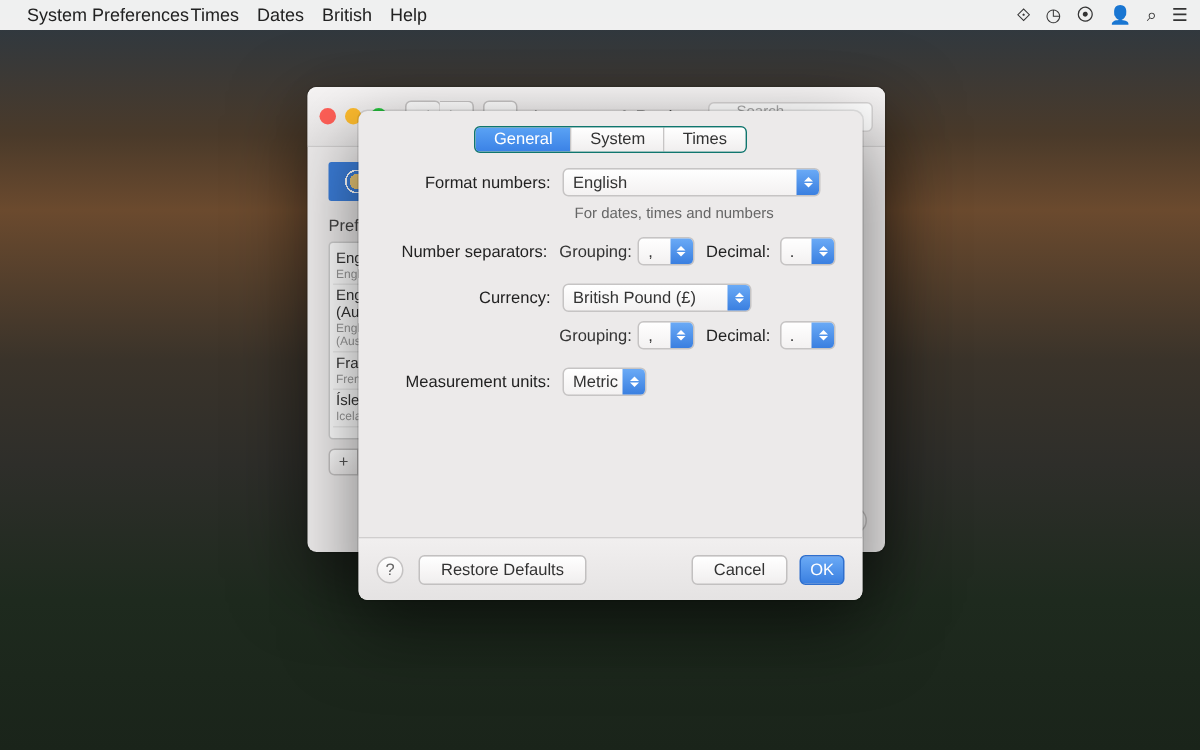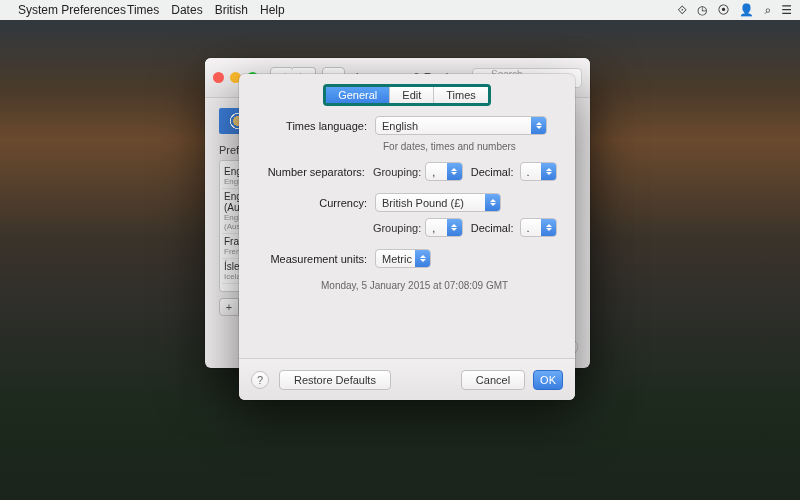--- a/index.html
+++ b/index.html
@@ -30,21 +30,21 @@
 .langlist .item{padding:2px 2px;border-bottom:1px solid #eee}
 .langlist .sub{font-size:8px;color:#999;display:block}
 .addrow{margin-top:6px;display:flex}
 .sq{width:20px;height:18px;border:1px solid #c4c2c2;background:linear-gradient(#fff,#efeded);display:flex;align-items:center;justify-content:center;font-size:11px;color:#555}
 .sq.l{border-radius:4px 0 0 4px}
 .sq.r{border-radius:0 4px 4px 0;border-left:none}
 .help{width:18px;height:18px;border:1px solid #c4c2c2;border-radius:50%;background:linear-gradient(#fff,#efeded);display:flex;align-items:center;justify-content:center;font-size:11px;color:#666;position:absolute}
 .back .help{right:12px;bottom:12px}
 .win.front{top:74px;left:239px;width:336px;height:326px;z-index:20}
 .front .tabsrow{display:flex;justify-content:center;padding:10px 0 8px}
-.tabs{display:flex;border:3px solid #0f766e;border-radius:4px;overflow:hidden;font-size:11px}
+.tabs{display:flex;border:1px solid #0f766e;border-radius:4px;overflow:hidden;font-size:11px}
 .tabs .tab{padding:2px 12px;background:linear-gradient(#fff,#f0eeee);border-right:1px solid #c7c5c5;color:#333}
 .tabs .tab:last-child{border-right:none}
 .tabs .tab.active{background:linear-gradient(#5aa2f4,#3b82e6);color:#fff}
 .front .content{padding:2px 18px 10px;font-size:11px;color:#333}
 .row{display:flex;align-items:center;margin-bottom:6px}
 .lab{width:118px;text-align:right;padding-right:8px;color:#222}
 .sel{height:19px;border:1px solid #c6c4c4;border-radius:4px;background:linear-gradient(#fff,#f3f1f1);display:flex;align-items:center;padding:0 4px 0 6px;position:relative;font-size:11px}
 .sel.lg{width:172px}
 .sel.md{width:120px}
 .sel.sm{width:38px}
@@ -108,27 +108,27 @@
       <div class="sq r">−</div>
     </div>
   </div>
   <div class="help">?</div>
 </div>
 
 <div class="win front">
   <div class="tabsrow">
     <div class="tabs">
       <div class="tab active">General</div>
-      <div class="tab">Edit</div>
+      <div class="tab">System</div>
       <div class="tab">Times</div>
     </div>
   </div>
   <div class="content">
     <div class="row">
-      <div class="lab">Times language:</div>
+      <div class="lab">Format numbers:</div>
       <div class="sel lg">
           <span>English</span>
           <span class="cap"></span>
         </div>
     </div>
     <div class="hint">For dates, times and numbers</div>
 
     <div class="row">
       <div class="lab">Number separators:</div>
       <span>Grouping:</span>
@@ -168,21 +168,20 @@
 
     <div class="row">
       <div class="lab">Measurement units:</div>
       <div class="sel xs" style="width:56px">
           <span>Metric</span>
           <span class="cap"></span>
         </div>
     </div>
 
     <div class="example">
-      <div>Monday, 5 January 2015 at 07:08:09 GMT</div>
     </div>
   </div>
 
   <div class="footer">
     <div class="help">?</div>
     <div class="btn">
         <span>Restore Defaults</span>
       </div>
     <div class="gap"></div>
     <div class="btn" style="margin-right:8px">

